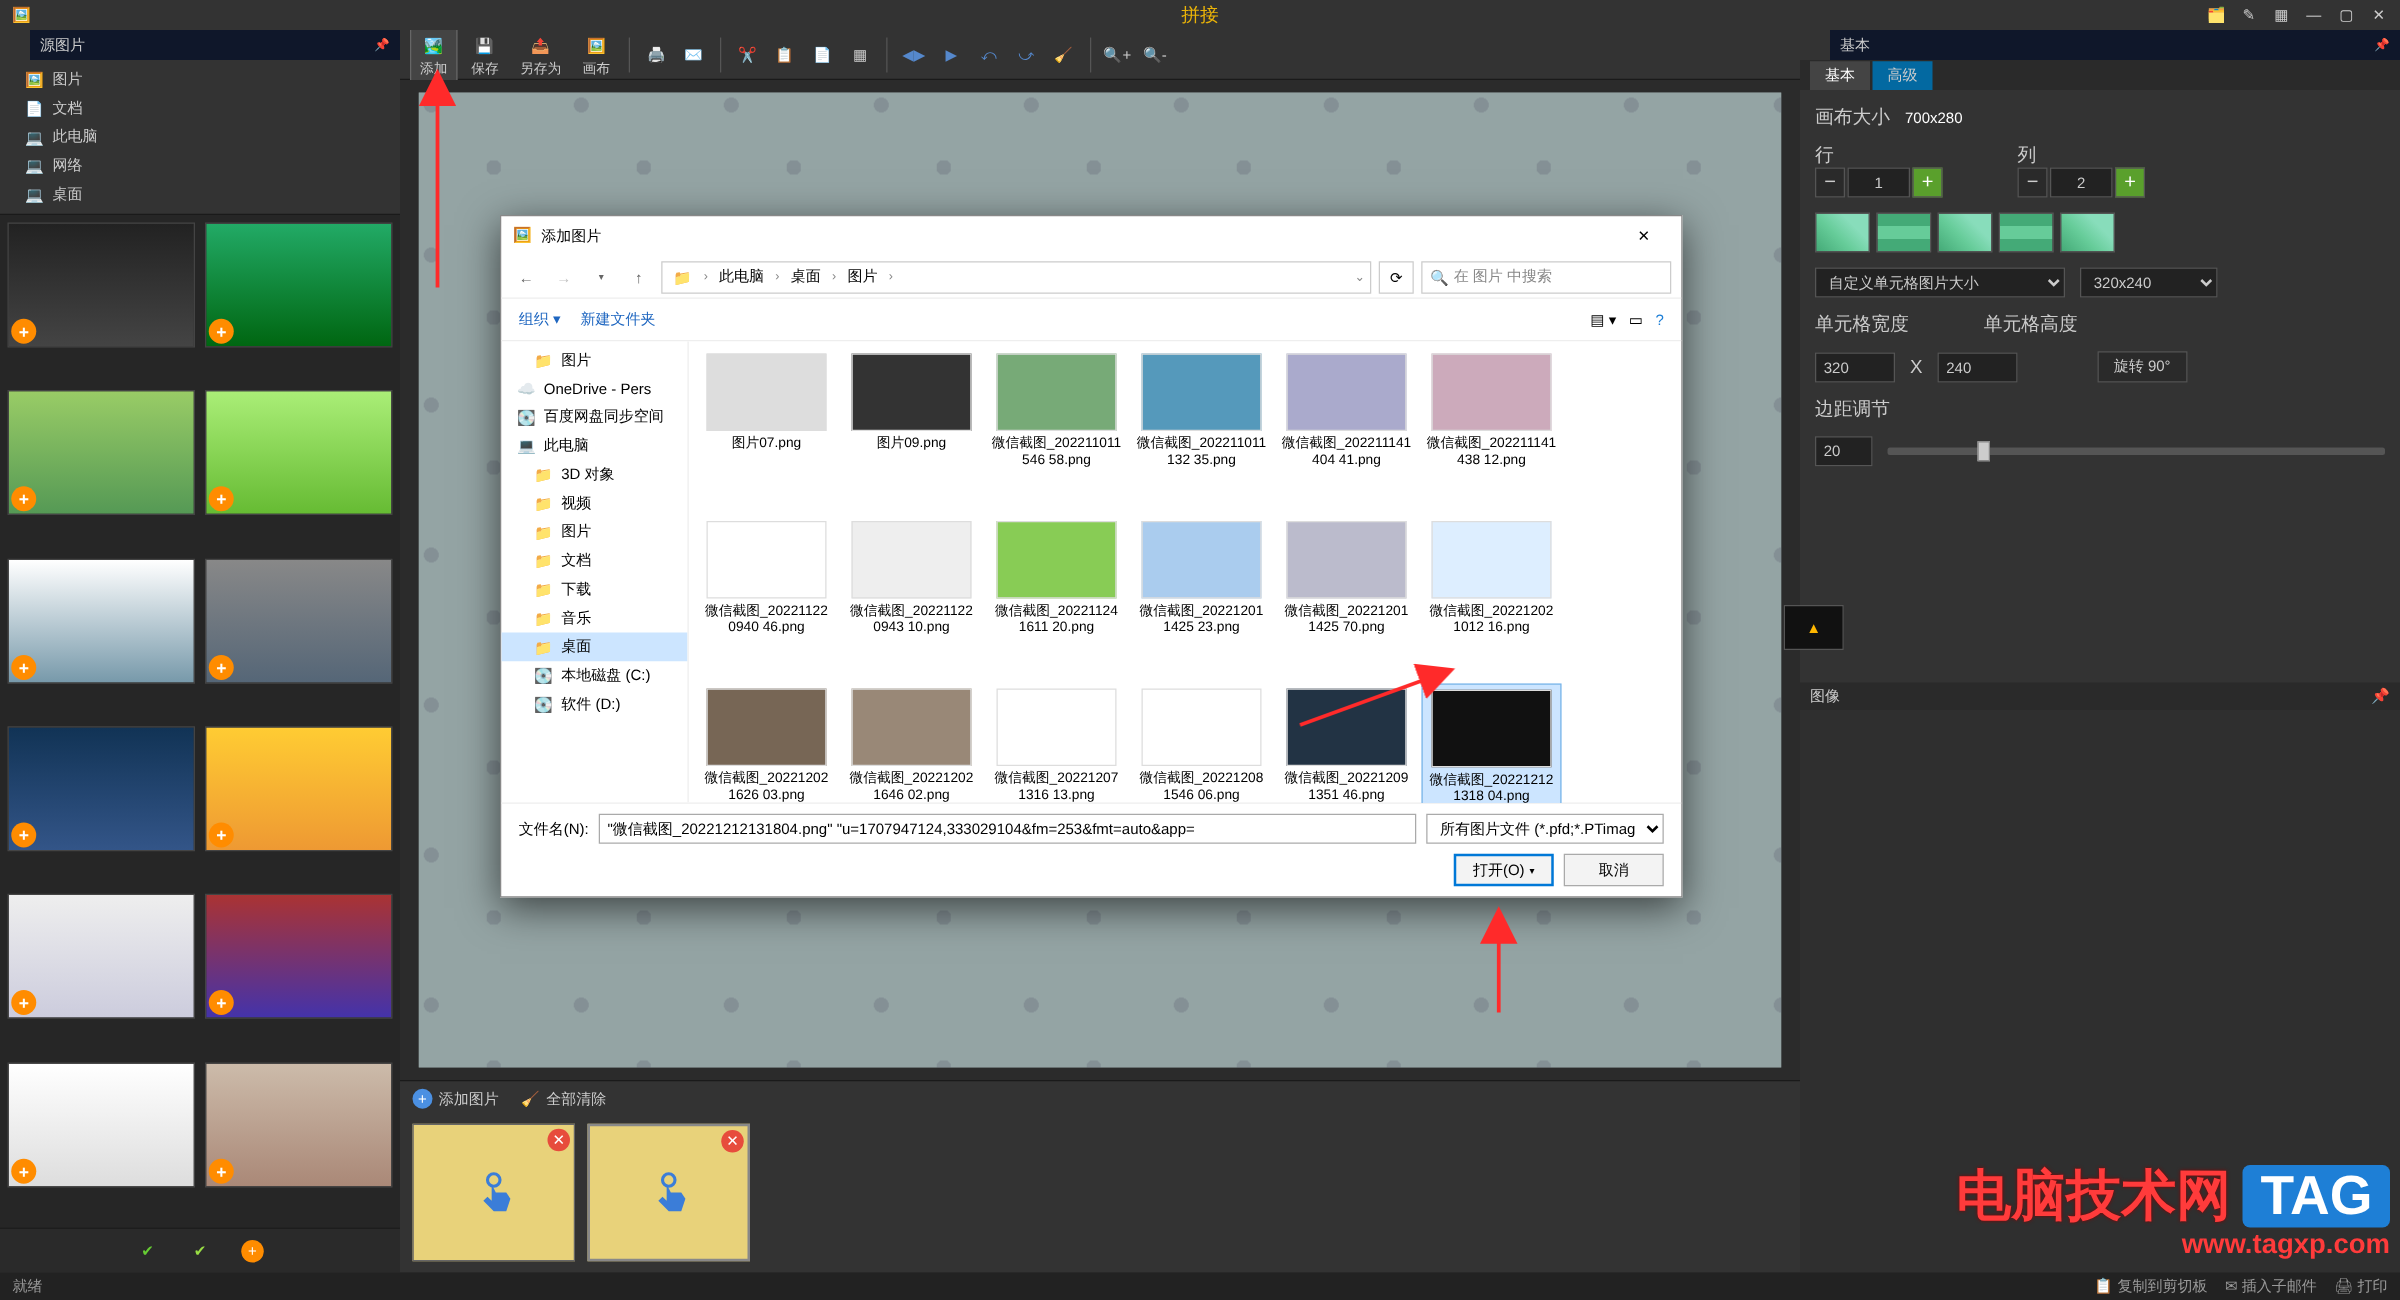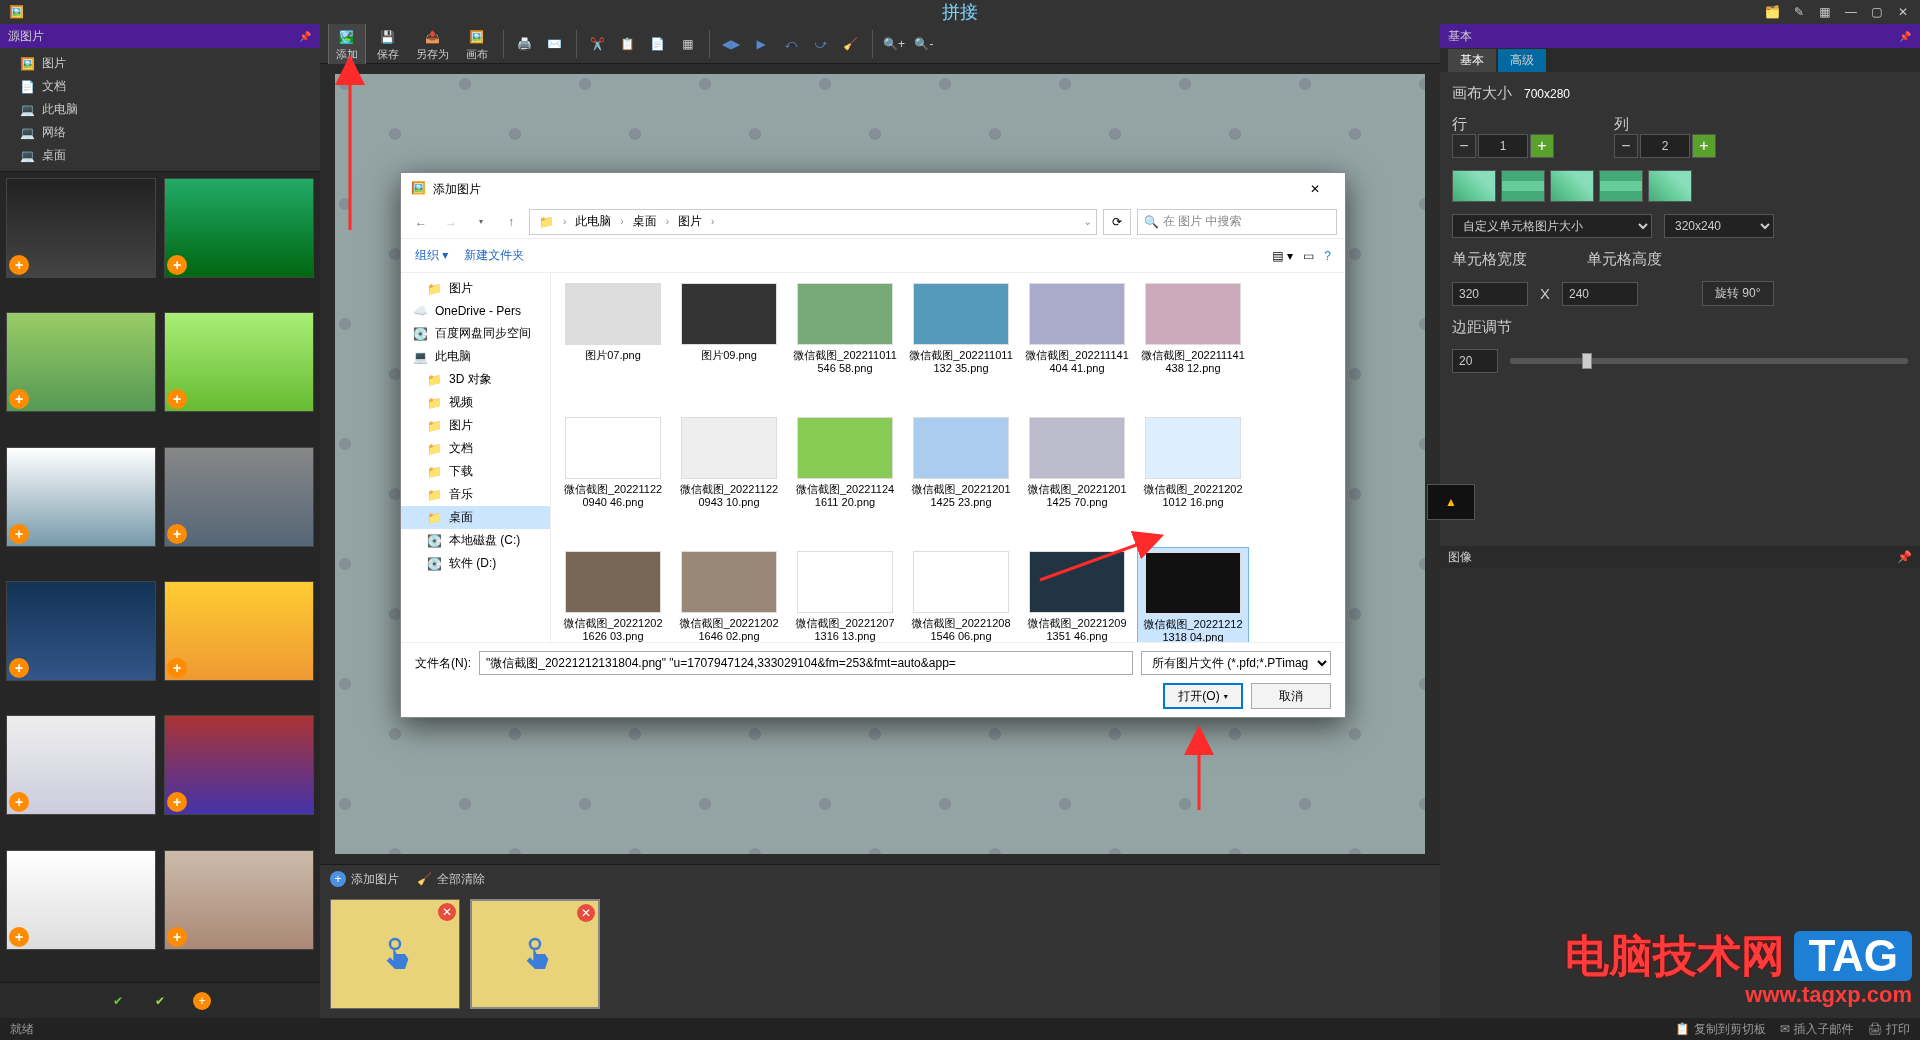--- a/index.html
+++ b/index.html
@@ -1,31 +1,31 @@
 <!DOCTYPE html>
 <html><head>
 <meta charset="utf-8">
 <style>
 * { margin: 0; padding: 0; box-sizing: border-box; font-family: "Microsoft YaHei", "Segoe UI", sans-serif; font-size: 12px; }
 body { background: #2b2b2b; color: #ccc; width: 1920px; height: 1040px; overflow: hidden; position: relative; }
 
 
 .titlebar { height: 24px; background: #333; display: flex; align-items: center; justify-content: center; position: relative; }
-.titlebar-title { color: #7dd3fc; font-size: 18px; }
+.titlebar-title { color: #eab308; font-size: 15px; }
 .titlebar-controls { position: absolute; right: 6px; top: 3px; display: flex; gap: 4px; }
 .tb-btn { width: 22px; height: 18px; display: flex; align-items: center; justify-content: center; cursor: pointer; color: #ccc; }
 .tb-icon { width: 18px; height: 18px; display: inline-flex; align-items: center; justify-content: center; }
 .titlebar-left { position:absolute; left:8px; display:flex; gap:6px;}
 
 
 .main-layout { display: flex; height: calc(100% - 24px - 22px); }
 
 
 .left-panel { width: 320px; background: #333; display: flex; flex-direction: column; }
-.panel-header { height: 24px; background: #4c1d95; display: flex; align-items: center; padding: 0 8px; font-size: 12px; color: #ccc; }
+.panel-header { height: 24px; background: #0f172a; display: flex; align-items: center; padding: 0 8px; font-size: 12px; color: #ccc; margin-left: 24px; }
 .panel-header .expand-icon { margin-left:auto; font-size:10px; color:#888;}
 .source-tree { flex: 0 0 auto; padding: 4px 0; border-bottom: 1px solid #1a1a1a; max-height:220px;}
 .tree-item { display: flex; align-items: center; padding: 3px 8px 3px 20px; cursor: pointer; gap: 6px; }
 .tree-icon { width: 16px; height: 16px; display: inline-flex; align-items: center; justify-content: center; }
 .source-thumbs { flex: 1; overflow: auto; padding: 6px; display: grid; grid-template-columns: repeat(2, 1fr); gap: 8px; background:#262626;}
 .thumb { width: 150px; height: 100px; background: #555; position: relative; border: 1px solid #444; cursor:pointer;}
 .thumb-add { position: absolute; left: 2px; bottom: 2px; width: 20px; height: 20px; background: #ff8c00; border-radius: 50%; display:flex; align-items:center; justify-content:center; color:#fff; font-weight:bold; font-size:14px;}
 .source-actions { height: 36px; display: flex; align-items: center; justify-content: center; gap: 22px; background: #2a2a2a; border-top:1px solid #1a1a1a;}
 .sa-btn { width: 20px; height: 20px; cursor: pointer; display:flex; align-items:center; justify-content:center;}
 
@@ -71,21 +71,21 @@
 .prop-value { color: #fff; }
 .spinner { display:flex; align-items:center; gap:2px;}
 .spinner .btn { width:24px; height:24px; background:#2a2a2a; border:1px solid #555; display:flex; align-items:center; justify-content:center; cursor:pointer; font-size:16px;}
 .spinner .btn.plus { background: #5aa02c; color:#fff;}
 .spinner input { width: 50px; height: 24px; background: #222; border: 1px solid #555; color: #fff; text-align: center; padding:0 4px;}
 .layout-presets { display: flex; gap: 5px; }
 .preset { width: 44px; height: 32px; background: linear-gradient(45deg,#4a7,#6c9 40%, #8db 70%); border: 1px solid #555; cursor:pointer;}
 .preset.grid2 { background: repeating-linear-gradient(0deg,#4a7,#4a7 10px,#6c9 10px,#6c9 20px);}
 select, input[type=text] { background: #222; border: 1px solid #555; color: #ccc; height: 24px; padding: 0 6px; }
 select { width: 200px; }
-.input-sm { width: 76px; }
+.input-sm { width: 64px; }
 .rot-btn { padding: 3px 12px; background: #2a2a2a; border: 1px solid #555; cursor: pointer; color:#ccc;}
 .slider-row { display:flex; align-items:center; gap:12px;}
 .slider-row input[type=text]{ width:46px;}
 .slider { flex:1; height: 6px; background: #555; position: relative; border-radius:2px;}
 .slider-thumb { position: absolute; left: 18%; top: -5px; width: 10px; height: 16px; background: #ccc; border:1px solid #888;}
 .panel-subheader { height:22px; background:#2a2a2a; display:flex; align-items:center; padding:0 8px; margin-top:auto;}
 
 
 .watermark { position: absolute; right: 8px; bottom: 32px; text-align:right; pointer-events:none;}
 .wm-main { font-size: 44px; font-weight: bold; color: #ff3b3b; text-shadow: 0 0 3px #800;}

